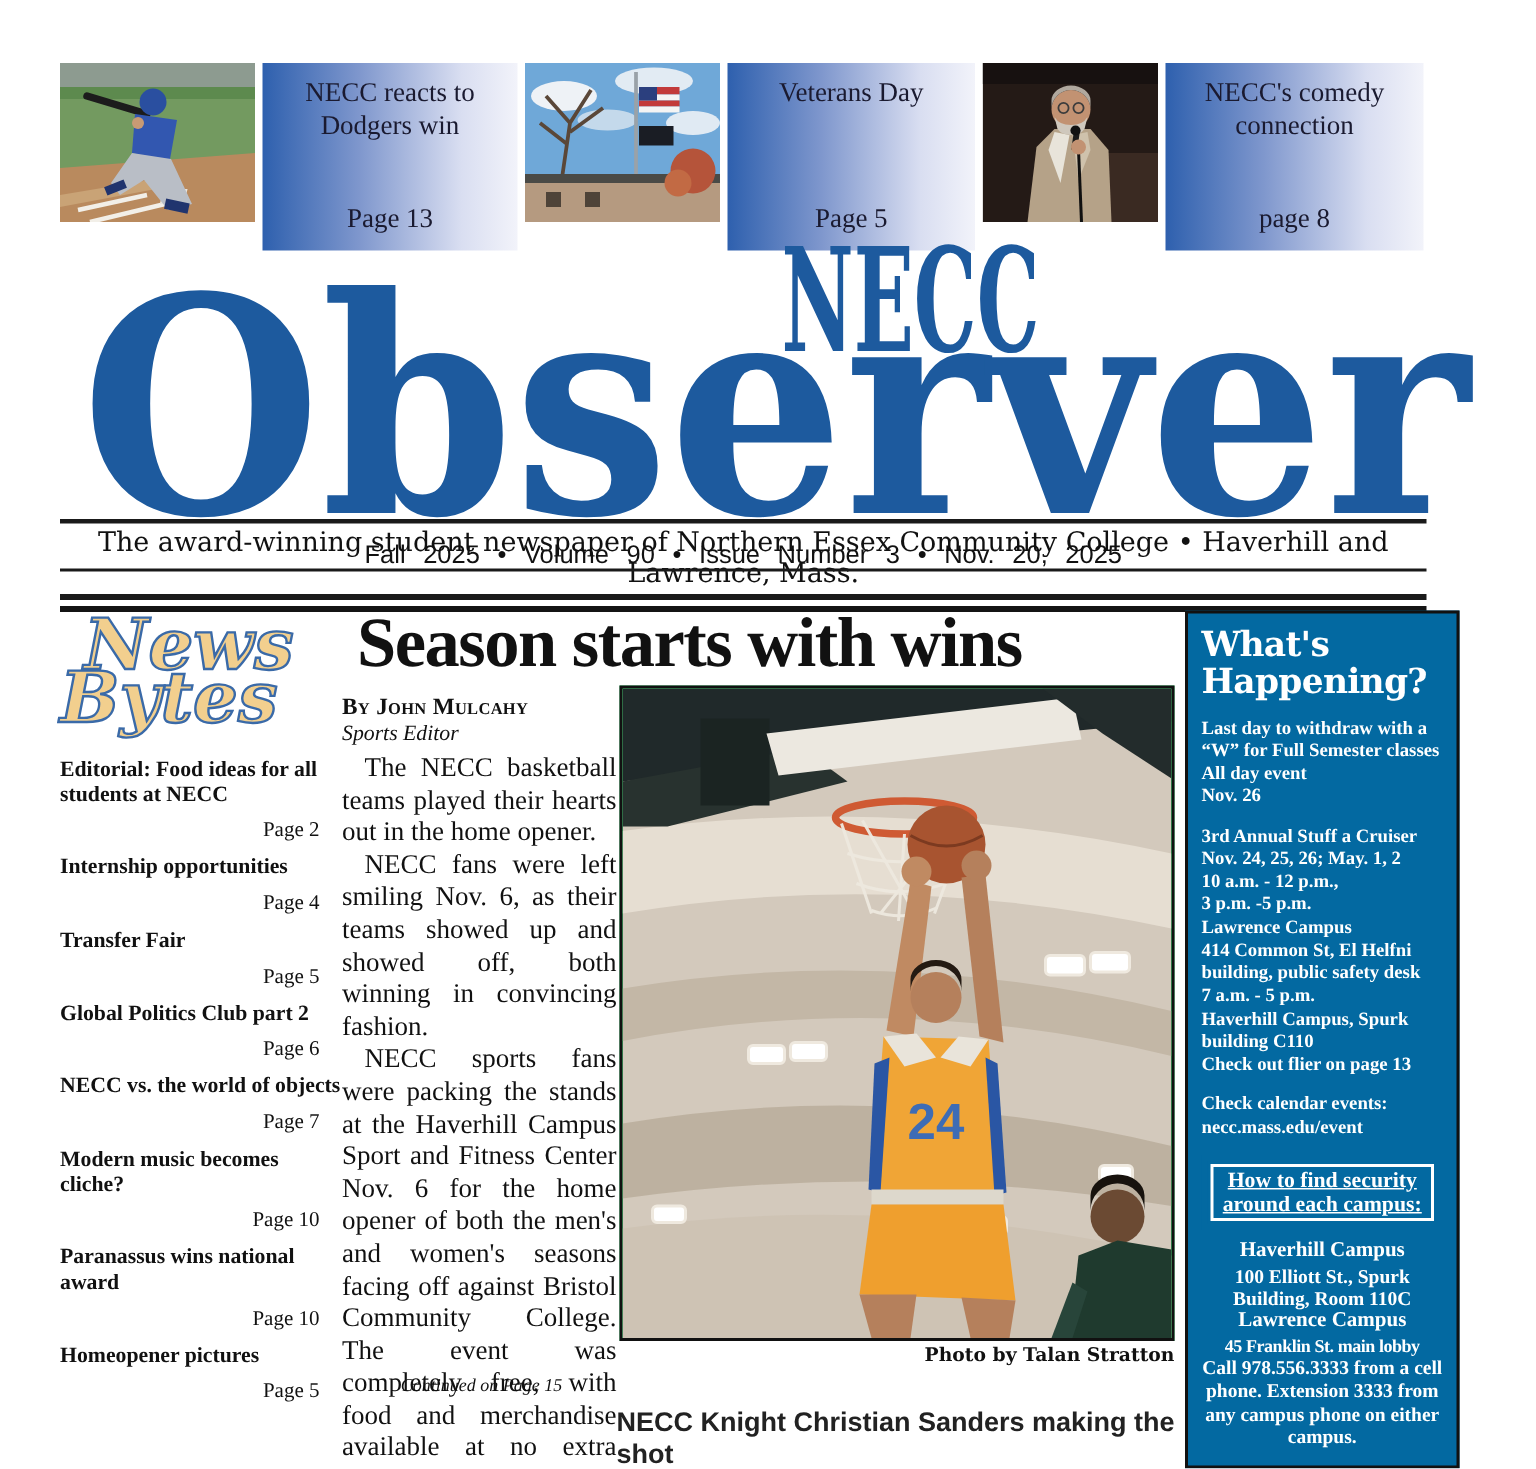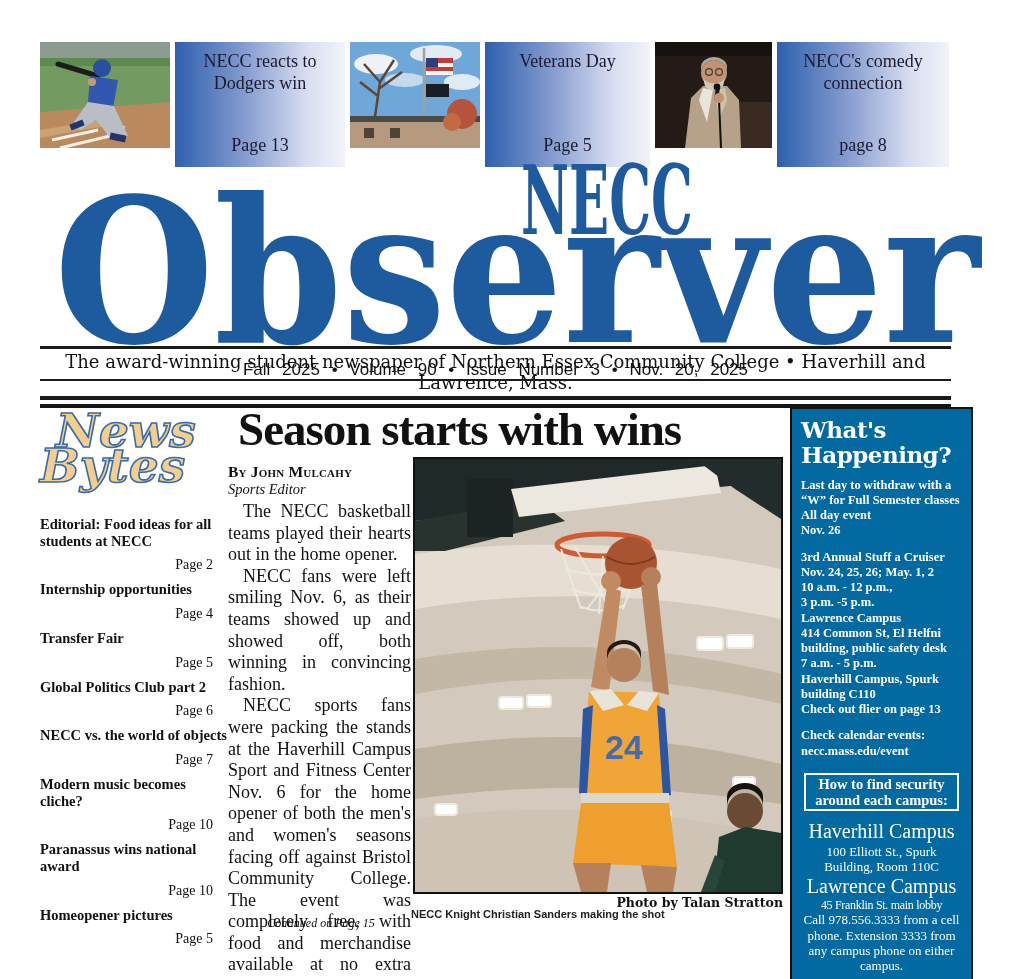--- a/index.html
+++ b/index.html
@@ -27,56 +27,56 @@
             font-family:Liberation Sans, sans-serif;font-size:17px;word-spacing:7px;}
   .rule-thick{position:absolute;left:40px;top:404px;width:911px;height:4px;background:#141414;}
 
   
   .sidebar{position:absolute;left:40px;top:412px;width:187px;}
   .nb-logo{font-family:"DejaVu Serif",serif;font-style:italic;font-weight:bold;
            font-size:47px;line-height:37px;color:#f2cf8e;
            -webkit-text-stroke:1.6px #3a6aa8;}
   .nb-logo .l1{padding-left:16px;display:block;}
   .nb-logo .l2{display:block;margin-top:-2px;}
-  .nb-list{margin-top:32px;}
+  .nb-list{margin-top:21px;}
   .nb-item{margin-bottom:5px;}
   .nb-title{font-weight:bold;font-size:14.5px;line-height:1.15;}
   .nb-page{text-align:right;padding-right:14px;font-size:14px;margin-top:8px;margin-bottom:8px;}
 
   
   .headline{position:absolute;left:238px;top:406px;width:545px;
             font-size:47px;font-weight:bold;letter-spacing:-1px;line-height:1.0;}
   .article-col{position:absolute;left:228px;top:463px;width:183px;}
   .byline{font-weight:bold;font-size:15.5px;font-variant:small-caps;letter-spacing:.2px;}
   .byrole{font-style:italic;font-size:14.5px;margin-bottom:3px;}
   .article-col p{margin:0;text-indent:15px;text-align:justify;
                  font-size:18px;line-height:1.2;}
   .continued{position:absolute;left:230px;top:916px;width:182px;text-align:center;
              font-style:italic;font-size:12px;}
 
   .photo-frame{position:absolute;left:413px;top:457px;width:366px;height:433px;
                border:2px solid #111;overflow:hidden;background:#22c55e;}
   .credit{position:absolute;left:413px;top:895px;width:370px;text-align:right;
           font-family:"DejaVu Serif",serif;font-weight:bold;font-size:12.5px;}
-  .caption{position:absolute;left:411px;top:908px;width:385px;
-           font-family:"Liberation Sans",sans-serif;font-weight:bold;font-size:11px;color:#222;}
+  .caption{position:absolute;left:411px;top:938px;width:385px;
+           font-family:"Liberation Sans",sans-serif;font-weight:bold;font-size:18px;color:#222;}
 
   
   .happening{position:absolute;left:790px;top:407px;width:161px;min-height:524px;
              background:#0369a1;border:2px solid #111;color:#fff;
              padding:8px 9px 12px;}
   .wh-title{font-family:"DejaVu Serif",serif;font-weight:bold;font-size:23px;
             line-height:1.1;letter-spacing:-.5px;margin-bottom:10px;}
   .wh-section{margin-bottom:11px;}
   .wh-line{font-weight:bold;font-size:12.5px;line-height:1.22;}
-  .sec-box{border:1px solid #0369a1;padding:2px;margin:2px 0 6px;}
+  .sec-box{border:4px solid #0369a1;padding:2px;margin:2px 0 6px;text-decoration:underline;}
   .sec-box-inner{border:2px solid #fff;padding:1px 2px;text-align:center;
                  font-weight:bold;font-size:14.5px;line-height:1.12;}
-  .sec-center{text-align:center;font-size:13px;line-height:1.18;}
-  .sec-campus{font-weight:normal;font-size:20px;}
+  .sec-center{text-align:center;font-size:13px;line-height:1.18;font-weight:bold;}
+  .sec-campus{font-weight:bold;font-size:14px;}
   .sec-addr2{font-size:12px;letter-spacing:-.3px;}
 </style>
 </head>
 <body>
 
 <div class="page">
 
   <div class="teaser-row">
 
     <div class="tz-photo" style="width:130px">

